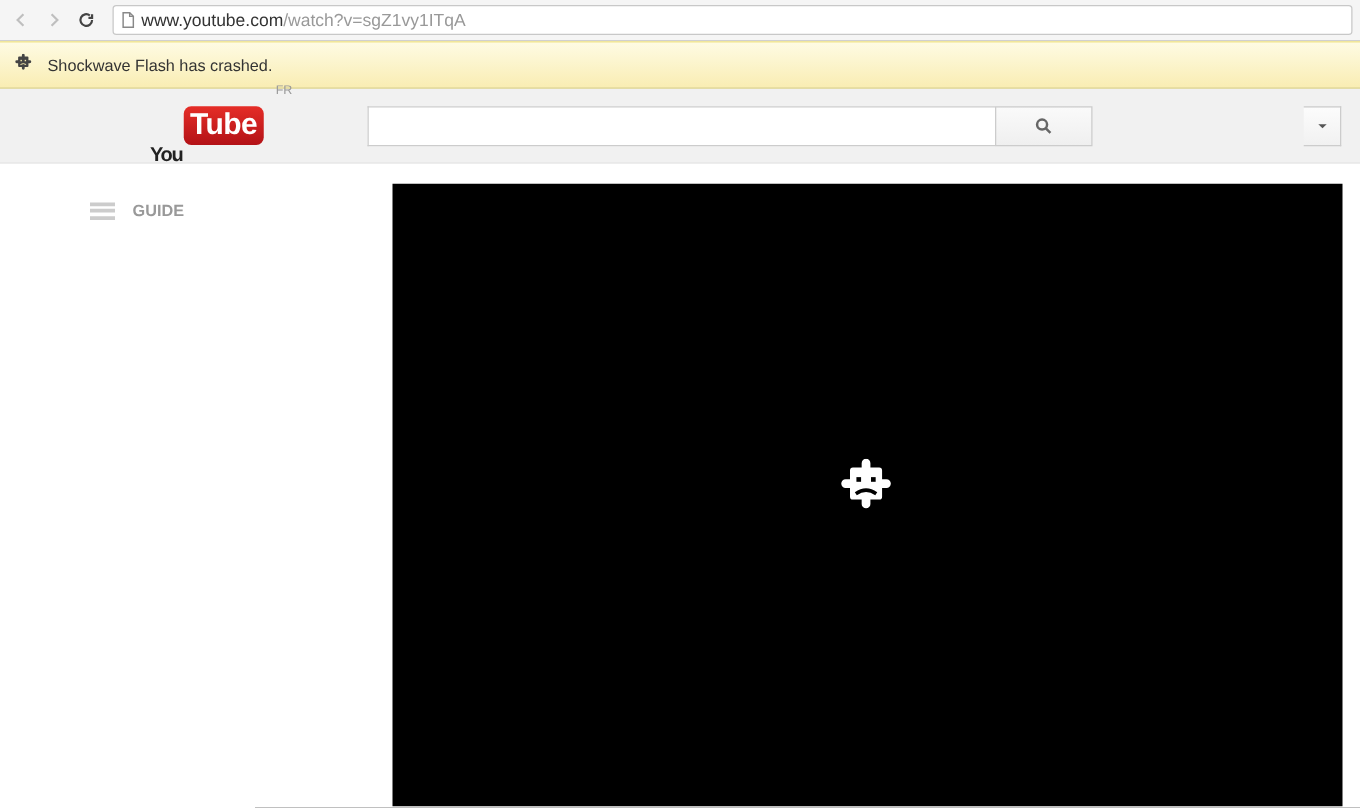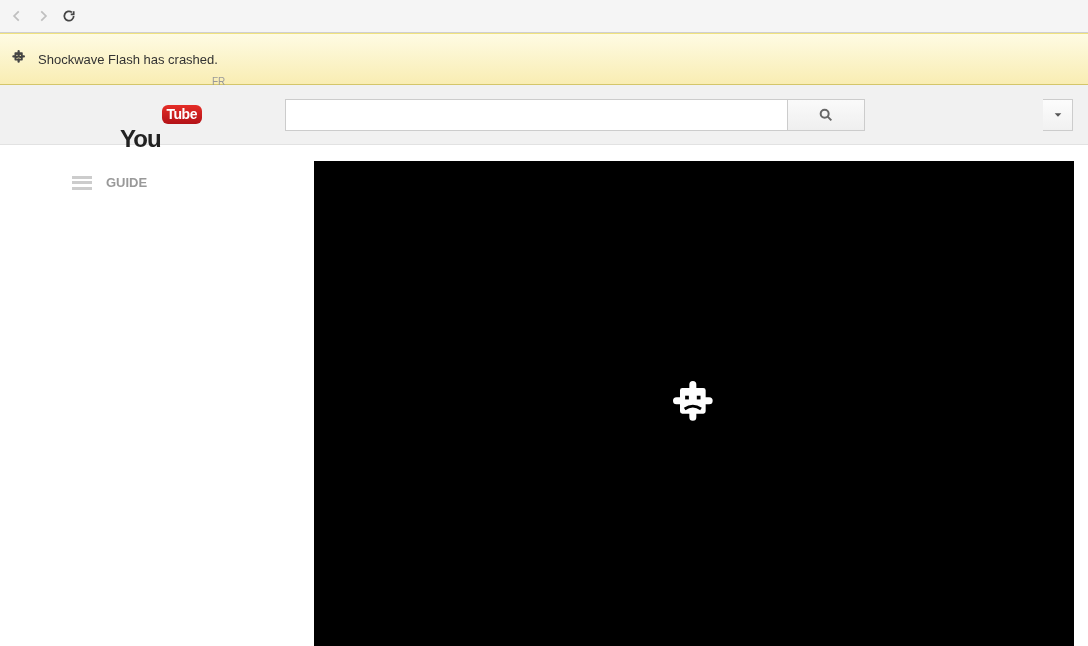--- a/index.html
+++ b/index.html
@@ -45,21 +45,21 @@
     padding: 0 4px;
     gap: 4px;
     color: #333;
   }
   .page-icon { width: 14px; height: 14px; flex-shrink:0; }
   .url-text { font-size: 14px; }
   .url-domain { color: #333; }
   .url-path { color: #999; }
   
   .infobar {
-    height: 52px;
+    height: 38px;
     background: linear-gradient(#fefbe3, #f9edb3);
     border-top: 1px solid #efe27f;
     border-bottom: 1px solid #d4c66a;
     display: flex;
     align-items: center;
     padding: 0 10px;
     gap: 10px;
   }
   .infobar-icon { width: 18px; height: 18px; flex-shrink:0; }
   .infobar-text { color: #333; font-size: 13px; }
@@ -75,23 +75,23 @@
   }
   .logo-wrap { position: relative; display:flex; align-items:center; }
   .yt-logo {
     font-family: Arial, sans-serif;
     font-weight: bold;
     font-size: 0;
     display: inline-flex;
     align-items: center;
     cursor: pointer;
   }
-  .yt-you { font-size: 24px; color: #222; letter-spacing: -1px; margin-top: 48px; }
+  .yt-you { font-size: 16px; color: #222; letter-spacing: -1px; margin-top: 48px; }
   .yt-tube {
-    font-size: 14px;
+    font-size: 24px;
     color: #fff;
     background: linear-gradient(#e52d27,#b31217);
     border-radius: 6px;
     padding: 1px 5px 2px 5px;
     margin-left: 1px;
     letter-spacing: -0.5px;
     display:inline-block;
   }
   .yt-region {
     font-size: 10px;
@@ -203,20 +203,29 @@
   <div class="nav-btn dim">
     <svg viewBox="0 0 24 24" fill="none" stroke="currentColor" stroke-width="3">
         <path d="M9 4 L17 12 L9 20"></path>
       </svg>
   </div>
   <div class="nav-btn reload-btn">
     <svg viewBox="0 0 24 24" fill="none" stroke="currentColor" stroke-width="3">
         <path d="M20 12a8 8 0 1 1-3-6.2"></path>
         <path d="M20 4v5h-5"></path>
       </svg>
+  </div>
+  <div class="omnibox">
+    <svg class="page-icon" viewBox="0 0 24 24" fill="none" stroke="#888" stroke-width="2">
+        <path d="M6 2h9l5 5v15H6z"></path>
+        <path d="M15 2v5h5"></path>
+      </svg>
+    <span class="url-text">
+      <span class="url-domain">www.youtube.com</span><span class="url-path">/watch?v=sgZ1vy1ITqA</span>
+    </span>
   </div>
 </div>
 
 <div class="infobar">
   <svg class="infobar-icon" viewBox="0 0 24 24">
     <path fill="#444" d="M16 3h-3V1.5a1.5 1.5 0 0 0-3 0V3H7a1 1 0 0 0-1 1v3H4.5a1.5 1.5 0 0 0 0 3H6v3a1 1 0 0 0 1 1h3v1.5a1.5 1.5 0 0 0 3 0V14h3a1 1 0 0 0 1-1v-3h1.5a1.5 1.5 0 0 0 0-3H17V4a1 1 0 0 0-1-1z"></path>
     <rect x="8.5" y="6.5" width="1.5" height="1.5" fill="#f9edb3"></rect>
     <rect x="13" y="6.5" width="1.5" height="1.5" fill="#f9edb3"></rect>
     <path d="M8.5 11.5 q3 -2 6 0" stroke="#f9edb3" stroke-width="1" fill="none"></path>
   </svg>

